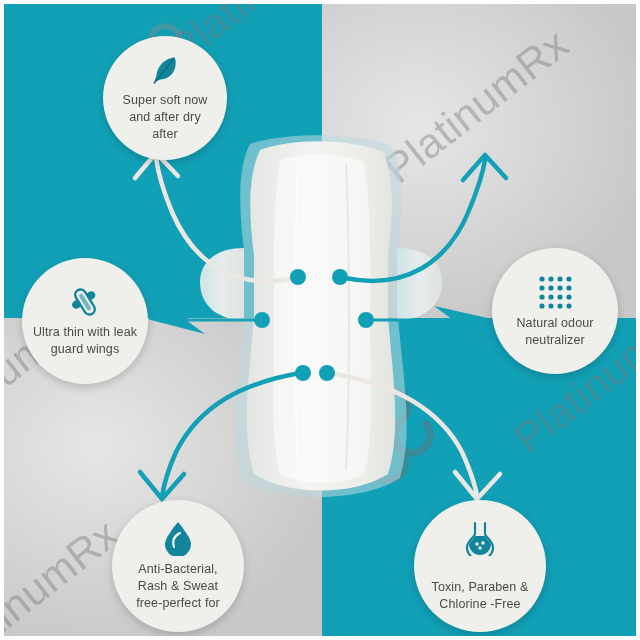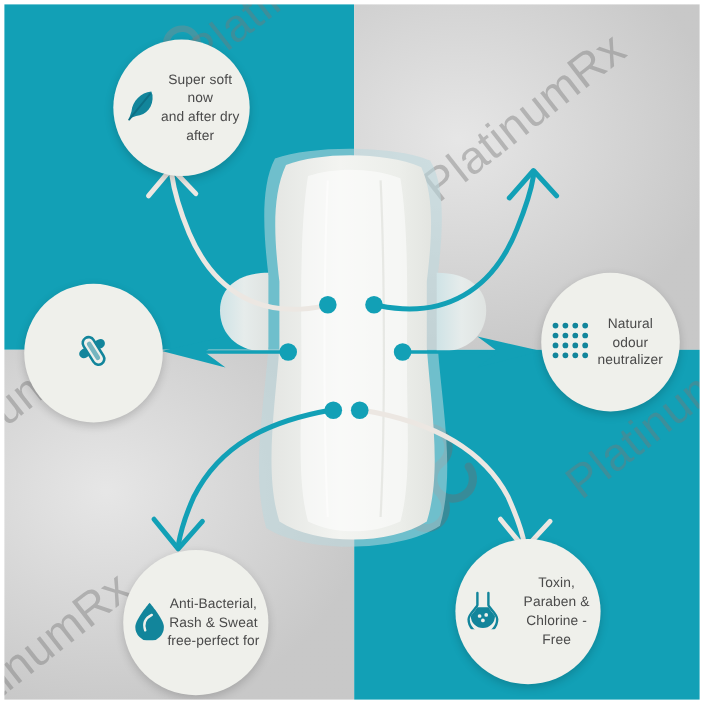--- a/index.html
+++ b/index.html
@@ -51,21 +51,21 @@
   
   #links { position:absolute; left:0; top:0; width:640px; height:640px; pointer-events:none; }
 
   
   .feature {
     position:absolute;
     border-radius:50%;
     background:#eff0eb;
     box-shadow:0 3px 9px rgba(0,0,0,.18);
     display:flex;
-    flex-direction:row;
+    flex-direction:column;
     align-items:center;
     justify-content:center;
     text-align:center;
     padding:6px 8px;
   }
   .feature .ficon { margin-bottom:5px; line-height:0; }
   .feature .flabel {
     color:#4a4a4a;
     font-size:12.5px;
     line-height:1.35;
@@ -73,21 +73,21 @@
     letter-spacing:.1px;
   }
   .feature .flabel .hl { color:#12a0b6; font-size:16px; font-weight:400; }
   .feature .flabel .unit { color:#4a4a4a; font-size:11px; }
 
   #f-soft     { left:103px; top:36px;  width:124px; height:124px; }
   #f-absorb   { left:413px; top:30px;  width:130px; height:130px; }
   #f-ultrathin{ left:22px;  top:258px; width:126px; height:126px; }
   #f-odour    { left:492px; top:248px; width:126px; height:126px; }
   #f-anti     { left:112px; top:500px; width:132px; height:132px;align-items:center; }
-  #f-toxin    { left:414px; top:490px; width:132px; height:132px;gap:18px; }
+  #f-toxin    { left:414px; top:500px; width:132px; height:132px;gap:18px; }
 
   
   #frame { position:absolute; inset:0; border:4px solid #ffffff; pointer-events:none; }
 </style>
 </head>
 <body>
 
 <div id="stage">
 
   <div class="quad" id="quad-tl"></div>
@@ -209,20 +209,24 @@
   <div class="feature" id="f-ultrathin">
     <span class="ficon">
       <svg width="34" height="34" viewBox="0 0 32 32">
         <g transform="rotate(-32 16 16)">
           <rect x="11" y="3" width="10" height="26" rx="5" fill="none" stroke="#12859b" stroke-width="2.2"></rect>
           <path d="M11 10 C 5 9, 3 12, 4 15 C 5 18, 9 18, 11 17 Z" fill="#12859b"></path>
           <path d="M21 10 C 27 9, 29 12, 28 15 C 27 18, 23 18, 21 17 Z" fill="#12859b"></path>
           <rect x="14" y="7" width="4" height="18" rx="2" fill="#12859b" opacity=".55"></rect>
         </g>
       </svg>
+    </span>
+    <span class="flabel">
+      <span>Ultra thin with leak</span><br>
+      <span>guard wings</span>
     </span>
   </div>
 
   <div class="feature" id="f-odour">
     <span class="ficon">
       <svg width="36" height="36" viewBox="0 0 36 36">
         <g fill="#12859b">
           <circle cx="5" cy="5" r="2.6"></circle>
             <circle cx="14" cy="5" r="2.6"></circle>
             <circle cx="23" cy="5" r="2.6"></circle>

